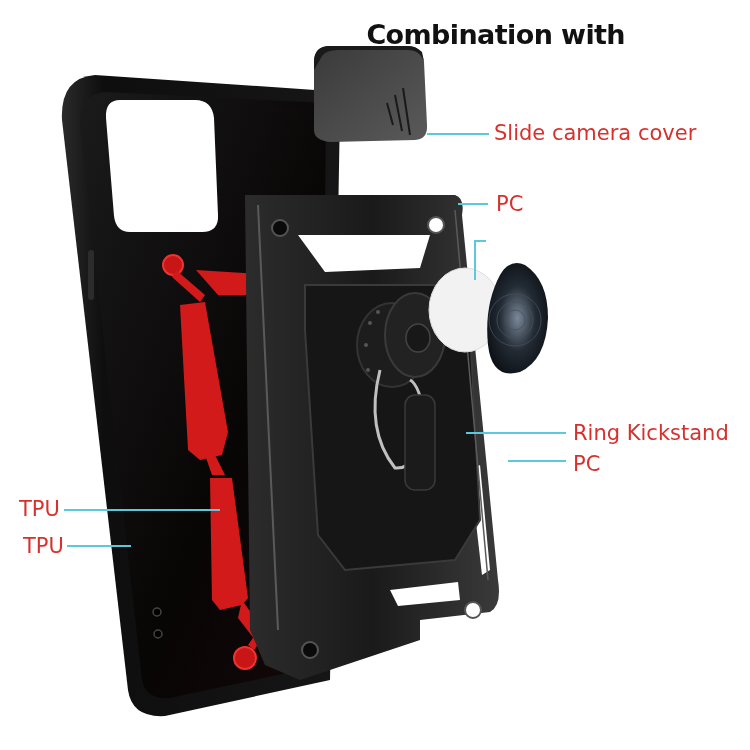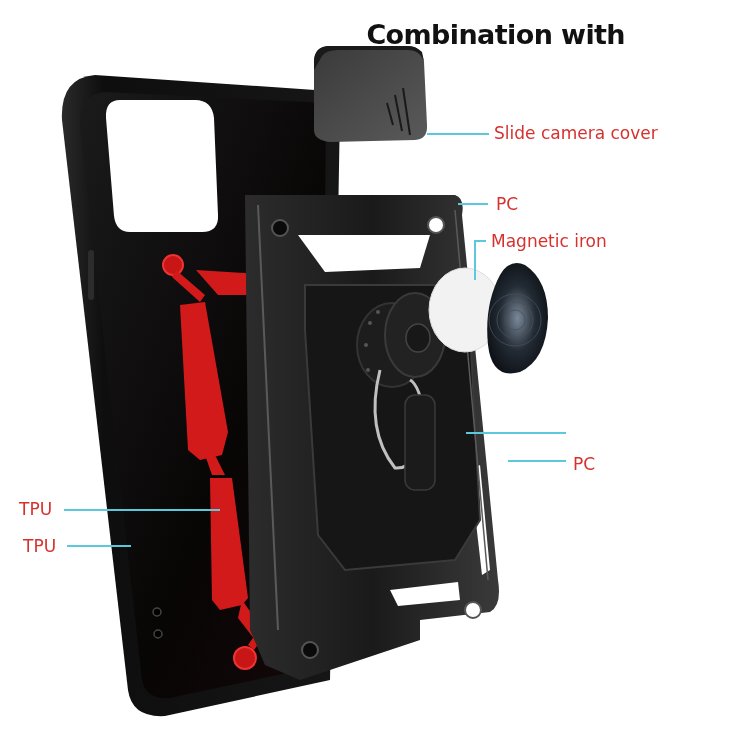--- a/index.html
+++ b/index.html
@@ -6,21 +6,21 @@
   html, body { width:750px; height:750px; background:#ffffff; overflow:hidden; }
   body { position:relative; font-family:"DejaVu Sans", sans-serif; }
   .stage { position:absolute; left:0; top:0; width:641px; height:750px; }
   .headline {
     position:absolute; right:16px; top:18px; text-align:right;
     font-family:"DejaVu Sans", sans-serif; font-weight:bold;
     font-size:27px; line-height:34px; color:#111111; letter-spacing:-0.6px;
   }
   .label {
     position:absolute; color:#d7312e; font-family:"DejaVu Sans", sans-serif;
-    font-size:17px; line-height:20px; white-space:nowrap;
+    font-size:21px; line-height:20px; white-space:nowrap;
   }
   .leader { position:absolute; background:#5bc8dc; }
   svg.art { position:absolute; left:0; top:0; }
 </style>
 </head>
 <body>
 
 <div class="stage">
 
   <svg class="art" width="750" height="750" viewBox="0 0 750 750">
@@ -133,18 +133,18 @@
   <div class="leader" style="left:458px; top:203px; width:30px; height:1.5px;"></div>
   <div class="leader" style="left:474px; top:240px; width:12px; height:1.5px;"></div>
   <div class="leader" style="left:474px; top:240px; width:1.5px; height:40px;"></div>
   <div class="leader" style="left:466px; top:432px; width:100px; height:1.5px;"></div>
   <div class="leader" style="left:508px; top:460px; width:58px; height:1.5px;"></div>
   <div class="leader" style="left:64px; top:509px; width:156px; height:1.5px;"></div>
   <div class="leader" style="left:67px; top:545px; width:64px; height:1.5px;"></div>
 
   <div class="label" style="left:494px; top:123px;">Slide camera cover</div>
   <div class="label" style="left:496px; top:194px;">PC</div>
-  <div class="label" style="left:491px; top:231px;">Magnetic iron</div>
+  <div class="label" style="left:573px; top:423px;">Ring Kickstand</div>
   <div class="label" style="left:573px; top:454px;">PC</div>
   <div class="label" style="left:19px; top:499px;">TPU</div>
   <div class="label" style="left:23px; top:536px;">TPU</div>
 
 </div>
 
 </body></html>

